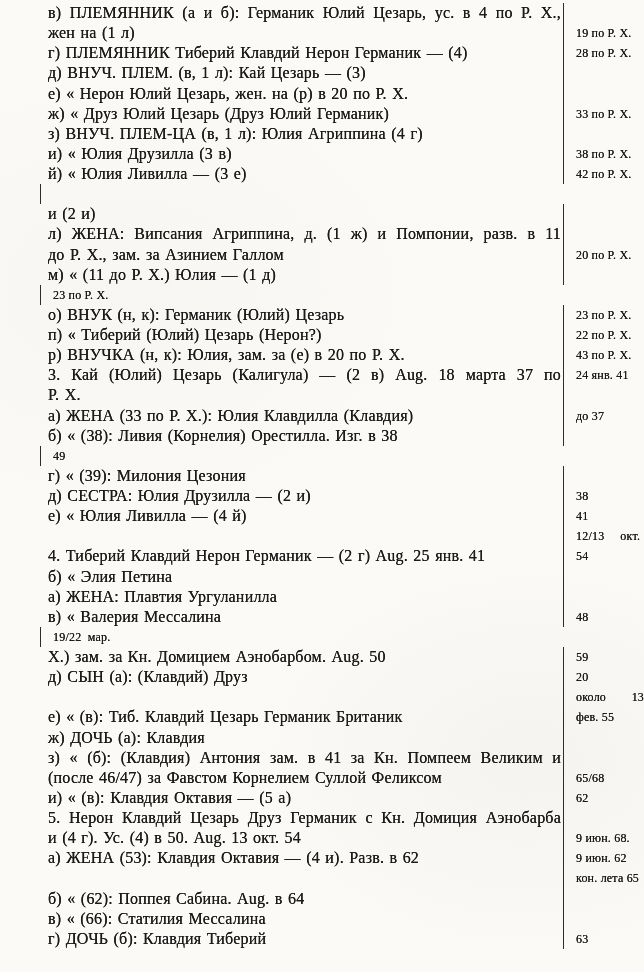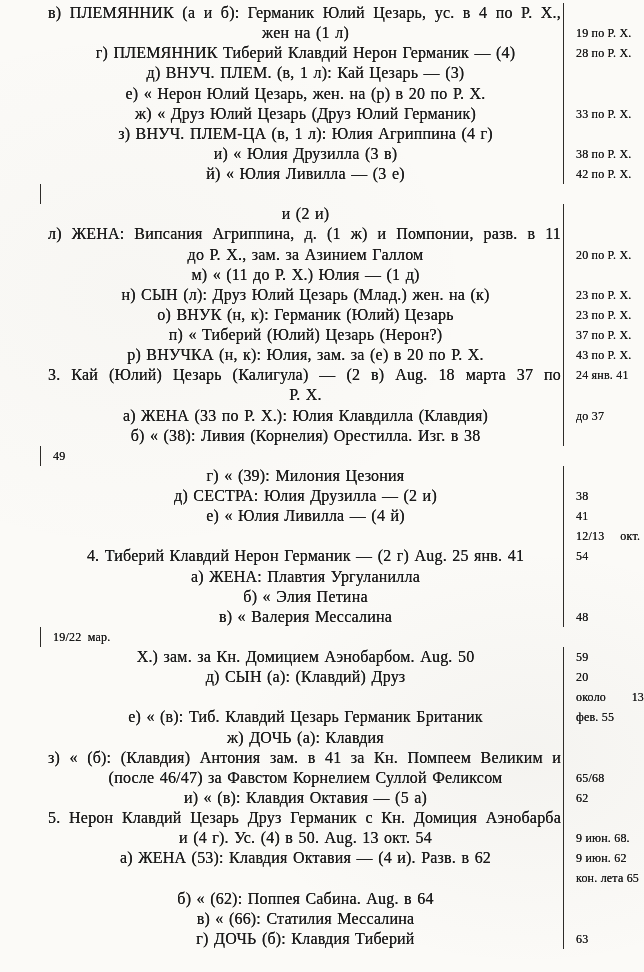--- a/index.html
+++ b/index.html
@@ -33,21 +33,20 @@
     flex: 0 0 523px;
     box-sizing: border-box;
     padding-left: 8px;
     font-size: 16px;
     line-height: 20.14px;
     letter-spacing: 0.2px;
     word-spacing: 1.2px;
     white-space: nowrap;
     overflow: hidden;
     text-shadow: 0 0 0.45px currentColor;
-    text-align: center;
   }
   .lcell.full {
     white-space: normal;
     text-align: justify;
     text-align-last: justify;
     padding-right: 2px;
   }
   .rcell {
     flex: 1 1 auto;
     box-sizing: border-box;
@@ -115,30 +114,29 @@
       </div>
       <div class="row">
         <div class="lcell">до Р. Х., зам. за Азинием Галлом</div>
         <div class="rcell">20 по Р. Х.</div>
       </div>
       <div class="row">
         <div class="lcell">м) « (11 до Р. Х.) Юлия — (1 д)</div>
         <div class="rcell"></div>
       </div>
       <div class="row">
-        <div class="lcell">н) СЫН (л): Друз Юлий Цезарь (Млад.) жен. на (к)</div>
         <div class="rcell">23 по Р. Х.</div>
       </div>
       <div class="row">
         <div class="lcell">о) ВНУК (н, к): Германик (Юлий) Цезарь</div>
         <div class="rcell">23 по Р. Х.</div>
       </div>
       <div class="row">
         <div class="lcell">п) « Тиберий (Юлий) Цезарь (Нерон?)</div>
-        <div class="rcell">37 по Р. Х.</div>
+        <div class="rcell">22 по Р. Х.</div>
       </div>
       <div class="row">
         <div class="lcell">р) ВНУЧКА (н, к): Юлия, зам. за (е) в 20 по Р. Х.</div>
         <div class="rcell">43 по Р. Х.</div>
       </div>
       <div class="row">
         <div class="lcell full">3. Кай (Юлий) Цезарь (Калигула) — (2 в) Aug. 18 марта 37 по</div>
         <div class="rcell">24 янв. 41</div>
       </div>
       <div class="row">
@@ -170,25 +168,25 @@
       </div>
       <div class="row">
         <div class="lcell"></div>
         <div class="rcell">12/13     окт.</div>
       </div>
       <div class="row">
         <div class="lcell">4. Тиберий Клавдий Нерон Германик — (2 г) Aug. 25 янв. 41</div>
         <div class="rcell">54</div>
       </div>
       <div class="row">
+        <div class="lcell">б) « Элия Петина</div>
+        <div class="rcell"></div>
+      </div>
+      <div class="row">
         <div class="lcell">а) ЖЕНА: Плавтия Ургуланилла</div>
-        <div class="rcell"></div>
-      </div>
-      <div class="row">
-        <div class="lcell">б) « Элия Петина</div>
         <div class="rcell"></div>
       </div>
       <div class="row">
         <div class="lcell">в) « Валерия Мессалина</div>
         <div class="rcell">48</div>
       </div>
       <div class="row">
         <div class="rcell">19/22  мар.</div>
       </div>
       <div class="row">

